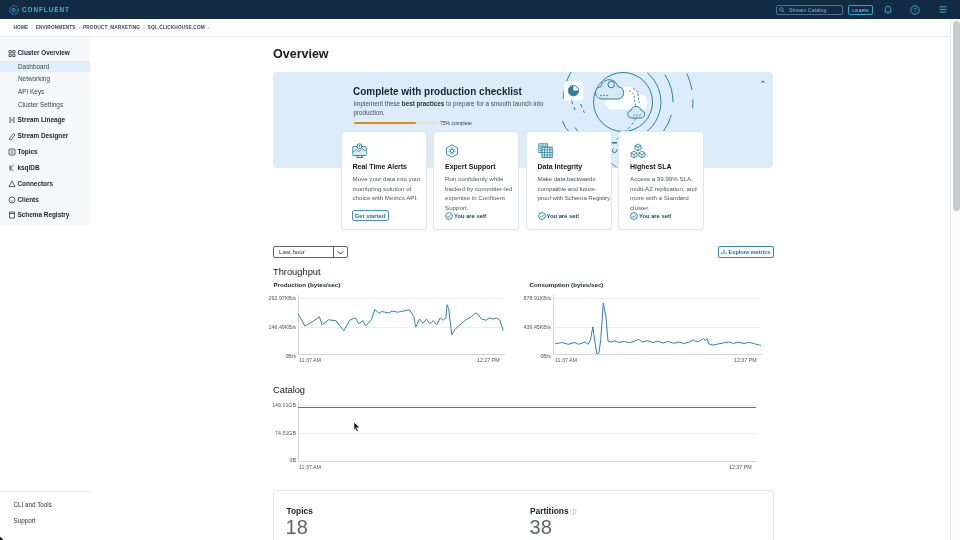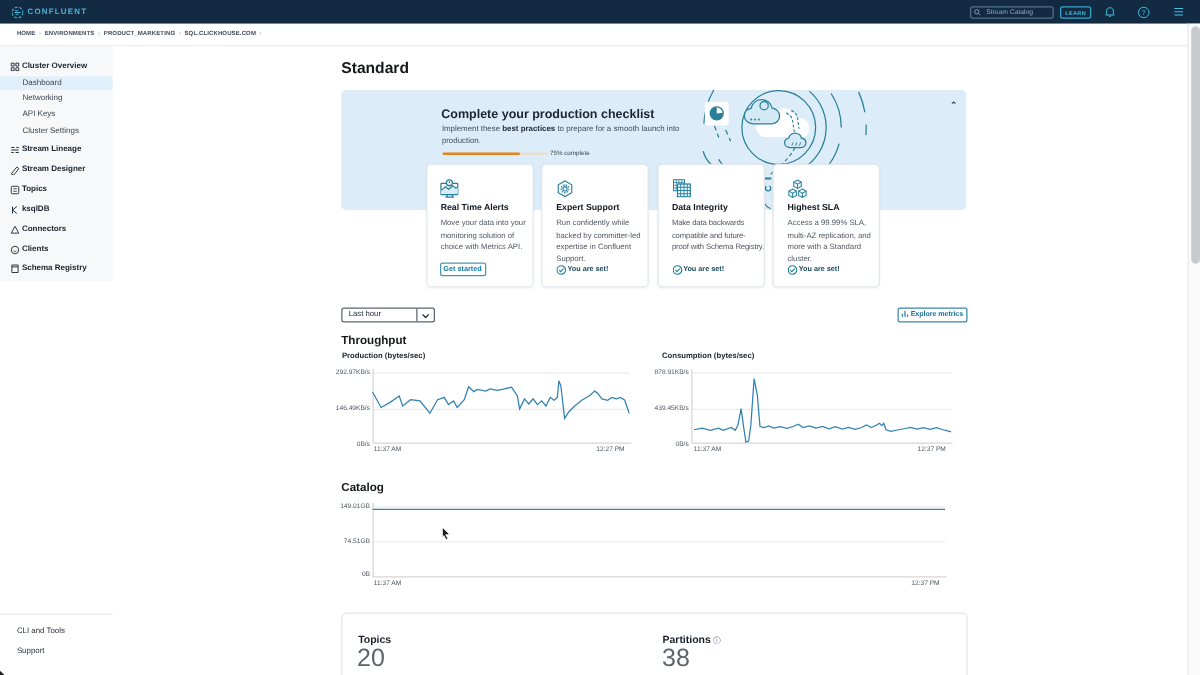--- a/index.html
+++ b/index.html
@@ -64,21 +64,21 @@
 
 
 #dropdown { position:absolute; left:273px; top:246px; width:75px; height:11.5px;
   border:1px solid #5c6670; border-radius:2px; background:#fff; font-size:6.2px;
   color:#222b33; line-height:10.5px; }
 #dropdown .dd-div { position:absolute; right:13px; top:0; width:1px; height:100%; background:#5c6670; }
 #explore { position:absolute; left:717.5px; top:246px; width:56.5px; height:11.5px;
   border:1px solid #3a87ad; border-radius:2px; font-weight:bold;
   color:#17719f; line-height:10.5px; text-align:center; white-space:nowrap; font-size:5.7px; letter-spacing:-0.05px; }
 
-.sect-h { position:absolute; font-size:9.3px; font-weight:bold; color:#15181b; }
+.sect-h { position:absolute; font-size:9.3px; font-weight:normal; color:#15181b; }
 .chart-t { position:absolute; font-size:6.2px; font-weight:bold; color:#20282f; }
 .ylab { position:absolute; font-size:5.3px; color:#4b555e; text-align:right; width:40px; }
 .xlab { position:absolute; font-size:5.3px; color:#4b555e; }
 .gridl { position:absolute; height:1px; background:#ececec; }
 .axisl { position:absolute; background:#d6d6d6; }
 
 #bottomcard { position:absolute; left:273px; top:490px; width:501px; height:60px;
   background:#fff; border:1px solid #e2e6e9; border-radius:4px; }
 .big-num { font-size:20px; color:#5e646a; letter-spacing:0.2px; font-weight:400; }
 .bc-title { font-size:8.4px; font-weight:bold; color:#191f26; }
@@ -183,24 +183,24 @@
     </div>
   <div class="nav-main" style="top:209.5px">
       <svg class="nav-ico" viewBox="0 0 8 8">
         <path d="M1.5 1h5v6h-5z M1.5 2.5h5" fill="none" stroke="#232e38" stroke-width="0.75"></path>
       </svg>
       <span class="txt">Schema Registry</span>
     </div>
   <div class="nav-bottom" style="top:501px">CLI and Tools</div>
   <div class="nav-bottom" style="top:517px">Support</div>
 
-  <div id="overview-h">Standard</div>
+  <div id="overview-h">Overview</div>
 
   <div id="banner">
-    <h2>Complete your production checklist</h2>
+    <h2>Complete with production checklist</h2>
     <div class="para">Implement these <b style="color:#25313c">best practices</b> to prepare for a smooth launch into production.</div>
     <div id="prog-track">
         <div id="prog-fill"></div>
       </div>
     <div id="prog-label">75% complete</div>
     <div class="chev">⌃</div>
     <svg class="abs" style="left:250px; top:-2px" width="260" height="100" viewBox="0 0 260 100">
 
       <g fill="none" stroke="#2a7e98" stroke-width="1">
         <circle cx="100" cy="32" r="29.5"></circle>
@@ -355,21 +355,21 @@
   <div class="axisl" style="left:297.5px; top:461px; width:459px; height:1px"></div>
   <div class="xlab" style="left:299px; top:463.5px">11:37 AM</div>
   <div class="xlab" style="left:729px; top:463.5px">12:37 PM</div>
   <div class="abs" style="left:298px; top:407px; width:458px; height:1.2px; background:#3181b0"></div>
   <svg class="abs" style="left:352.5px; top:421.5px" width="8" height="10" viewBox="0 0 8 10">
     <path d="M1 0l5.5 5.5-3 .3 1.8 3-1.4.8-1.8-3.2L1 8z" fill="#1a1a1a" stroke="#fff" stroke-width="0.5"></path>
   </svg>
 
   <div id="bottomcard">
     <div class="abs bc-title" style="left:12.5px; top:14.5px">Topics</div>
-    <div class="abs big-num" style="left:11.5px; top:24.5px">20</div>
+    <div class="abs big-num" style="left:11.5px; top:24.5px">18</div>
     <div class="abs bc-title" style="left:256px; top:14.5px">Partitions<span style="font-weight:normal; color:#6a747d; font-size:6.2px">&nbsp;ⓘ</span></div>
     <div class="abs big-num" style="left:255.5px; top:24.5px">38</div>
   </div>
 
   <svg class="abs" style="left:0; top:536px" width="5" height="4" viewBox="0 0 5 4">
       <path d="M0 4 L0 0.6 L3.6 4 Z" fill="#1f1f1f"></path>
     </svg>
 
   <div id="sbtrack">
       <div id="sbthumb"></div>

